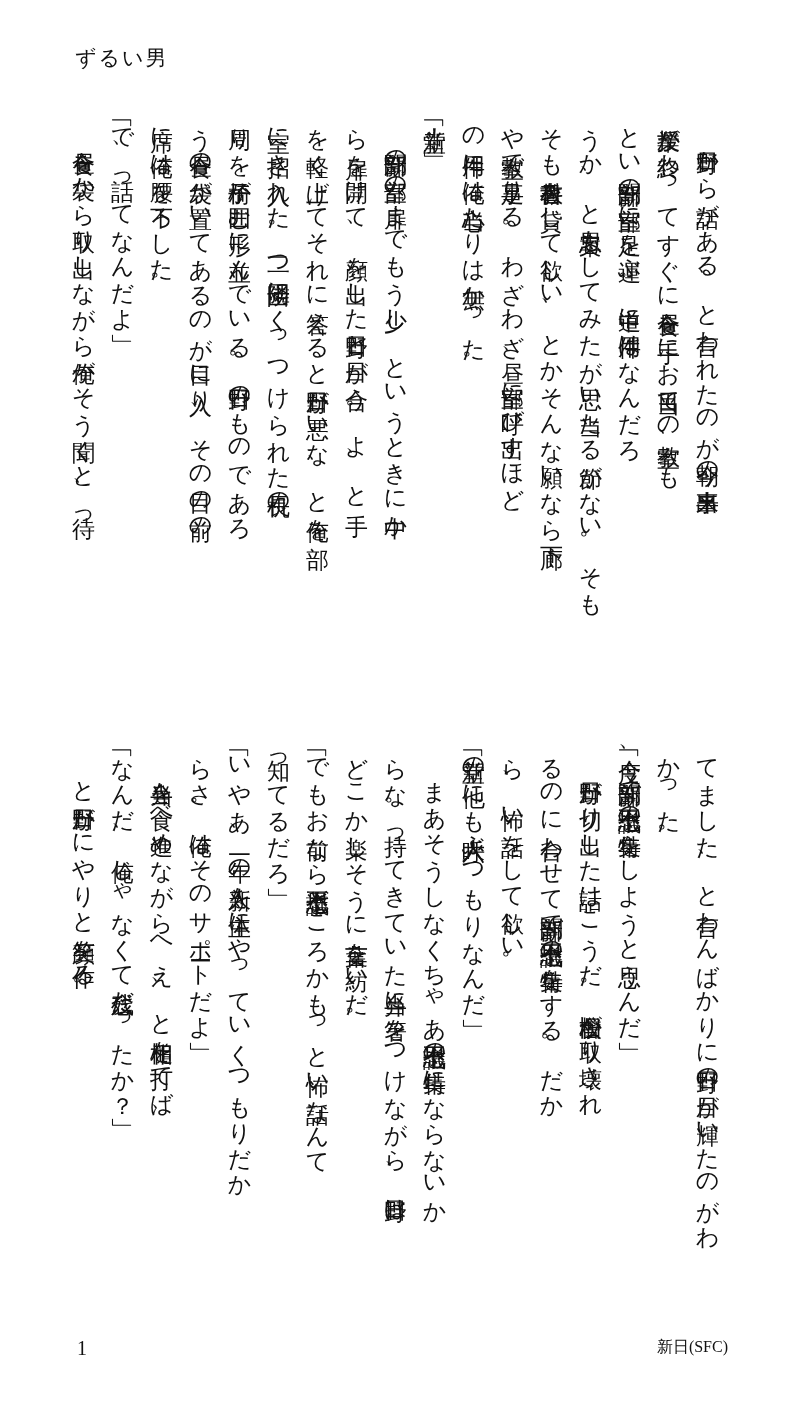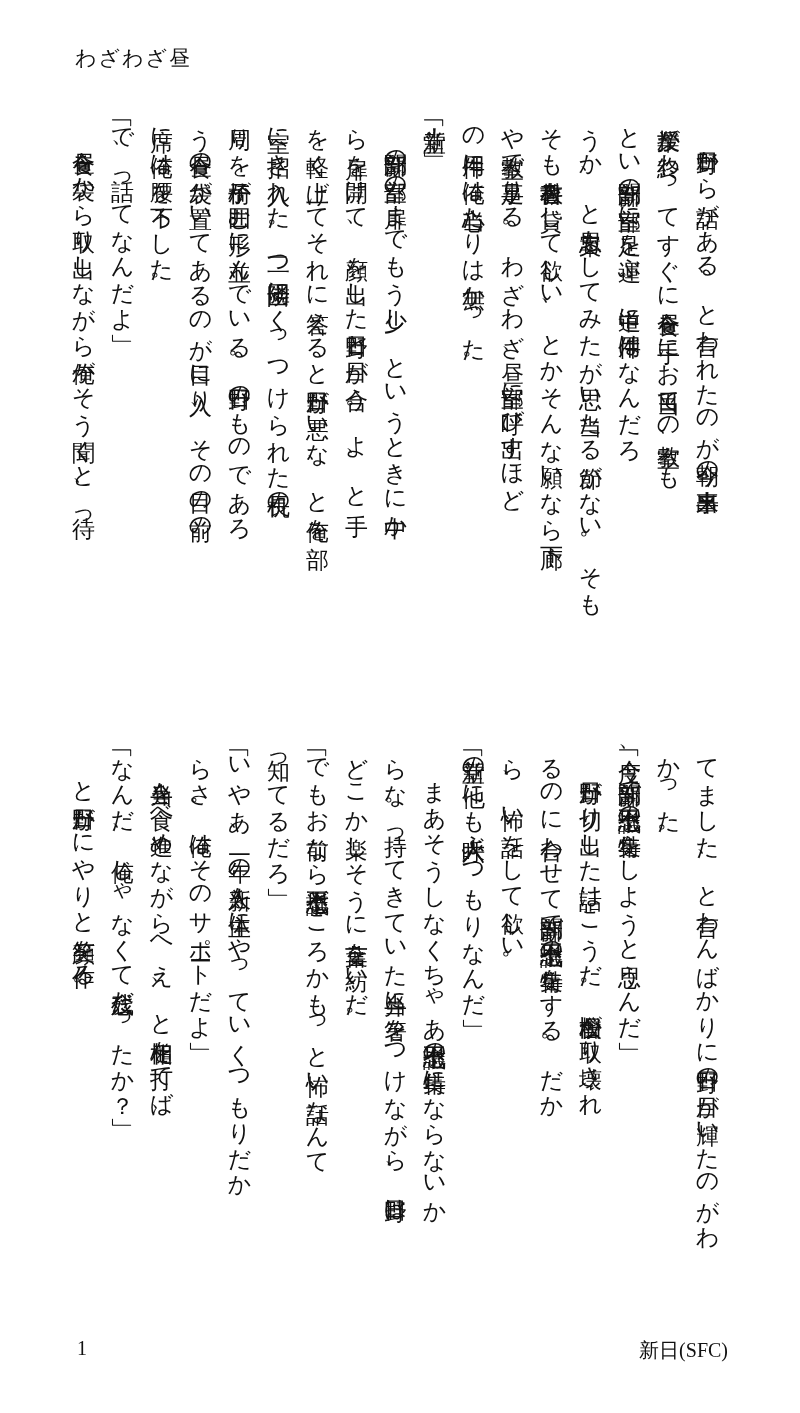--- a/index.html
+++ b/index.html
@@ -40,30 +40,30 @@
   .footer-page-number {
     position: absolute;
     left: 77px;
     top: 1337px;
     font-size: 20px;
   }
   .footer-credit {
     position: absolute;
     right: 72px;
     top: 1337px;
-    font-size: 20px;
+    font-size: 16px;
     white-space: nowrap;
   }
 </style>
 </head>
 <body>
 
 <div class="page">
 
-  <div class="header-title">わざわざ昼</div>
+  <div class="header-title">ずるい男</div>
 
   <div class="vblock vblock-top">
 
   <div class="vline indent">日野から話がある、と言われたのが今朝の出来事。</div>
       <div class="vline">授業が終わってすぐに昼食を手にお目当ての教室、も</div>
       <div class="vline">とい新聞部の部室に足を運ぶ。道中に用件はなんだろ</div>
       <div class="vline">うか、と思案もしてみたが思い当たる節がない。そも</div>
       <div class="vline">そも教科書を貸して欲しい、とかそんな願いなら廊下</div>
       <div class="vline">や教室で事足りる。わざわざ昼、部室に呼び出すほど</div>
       <div class="vline">の用件に俺は心当たりは無かった。</div>

